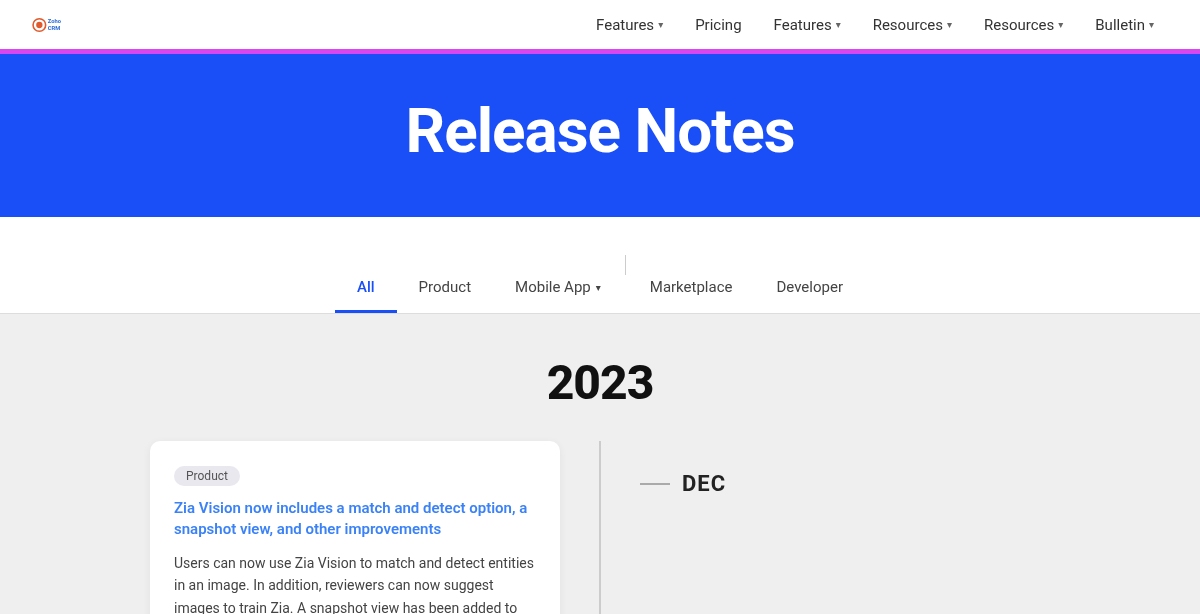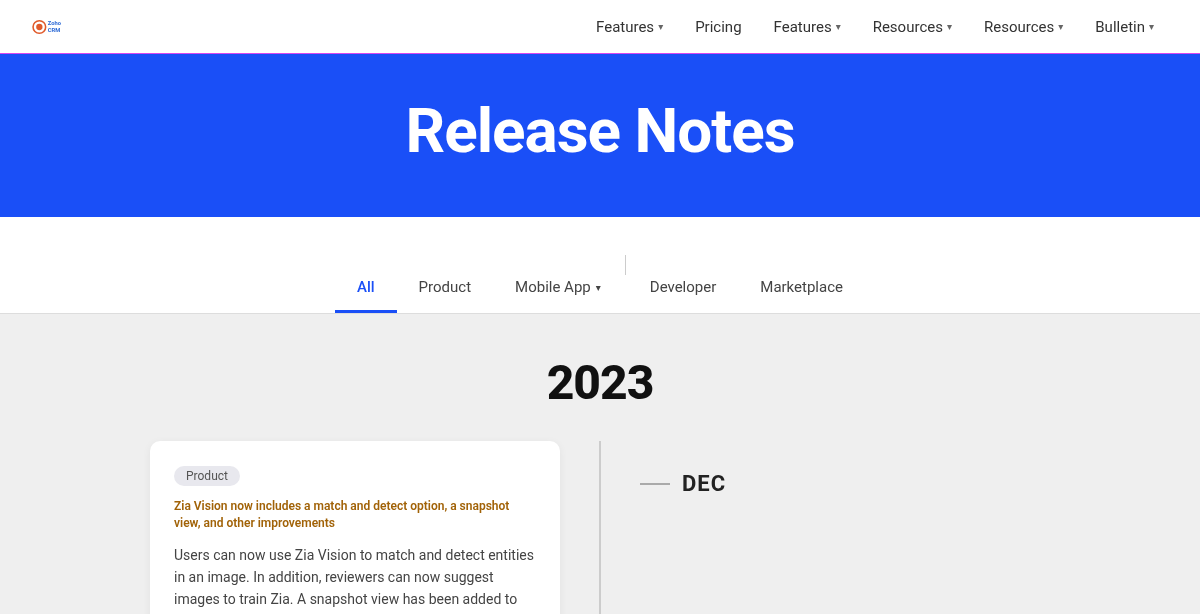--- a/index.html
+++ b/index.html
@@ -5,21 +5,21 @@
     * { margin: 0; padding: 0; box-sizing: border-box; }
     body { font-family: -apple-system, BlinkMacSystemFont, 'Segoe UI', Roboto, sans-serif; background: #f0f0f0; }
 
     
     .navbar {
       background: #fff;
       display: flex;
       align-items: center;
       padding: 0 32px;
       height: 54px;
-      border-bottom: 1px solid #d946ef;
+      border-bottom: 5px solid #d946ef;
       position: relative;
       z-index: 10;
     }
     .logo-area {
       display: flex;
       align-items: center;
       gap: 6px;
       margin-right: auto;
     }
     .logo-icon {
@@ -156,22 +156,22 @@
     .tag-badge {
       display: inline-block;
       background: #e8e8ee;
       color: #555;
       font-size: 12px;
       padding: 3px 12px;
       border-radius: 20px;
       margin-bottom: 12px;
     }
     .card-title {
-      color: #a16207;
-      font-size: 12px;
+      color: #3b82f6;
+      font-size: 15px;
       font-weight: 600;
       line-height: 1.4;
       margin-bottom: 12px;
       cursor: pointer;
     }
     .card-body {
       font-size: 14px;
       color: #444;
       line-height: 1.6;
     }
@@ -245,24 +245,24 @@
   </div>
   <div class="tab-item">
     <span>Product</span>
   </div>
   <div class="tab-item">
     <span>Mobile App</span>
     <span class="chevron">▾</span>
   </div>
   <div class="tab-divider"></div>
   <div class="tab-item">
+    <span>Marketplace</span>
+  </div>
+  <div class="tab-item">
     <span>Developer</span>
-  </div>
-  <div class="tab-item">
-    <span>Marketplace</span>
   </div>
 </div>
 
 <div class="content-area">
   <div class="year-heading">2023</div>
 
   <div class="timeline-wrapper">
     <div class="timeline-line"></div>
     <div class="timeline-content">
 

